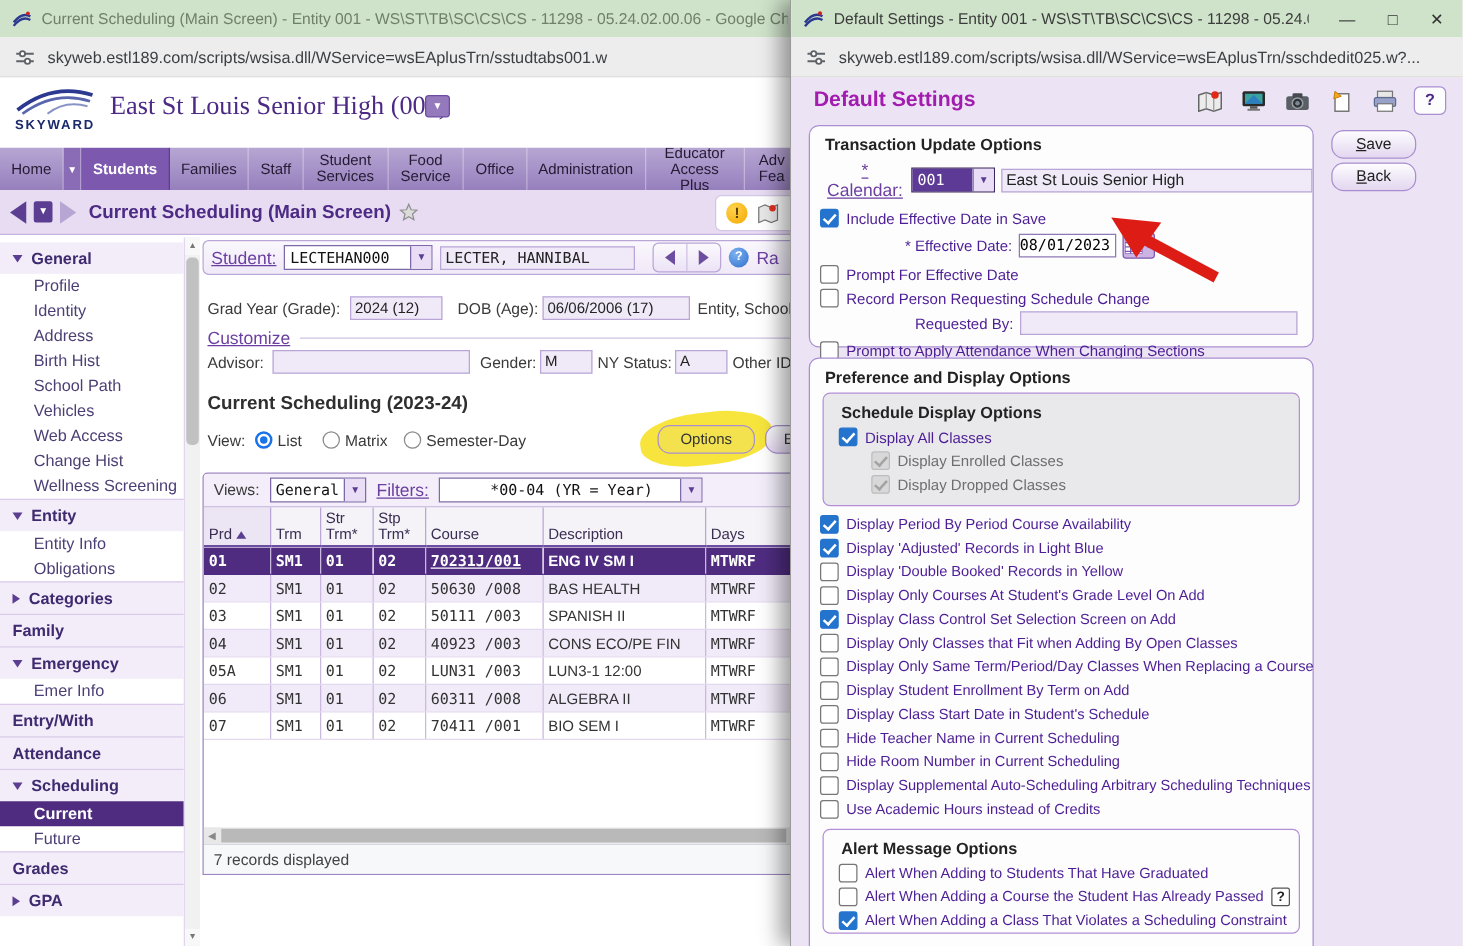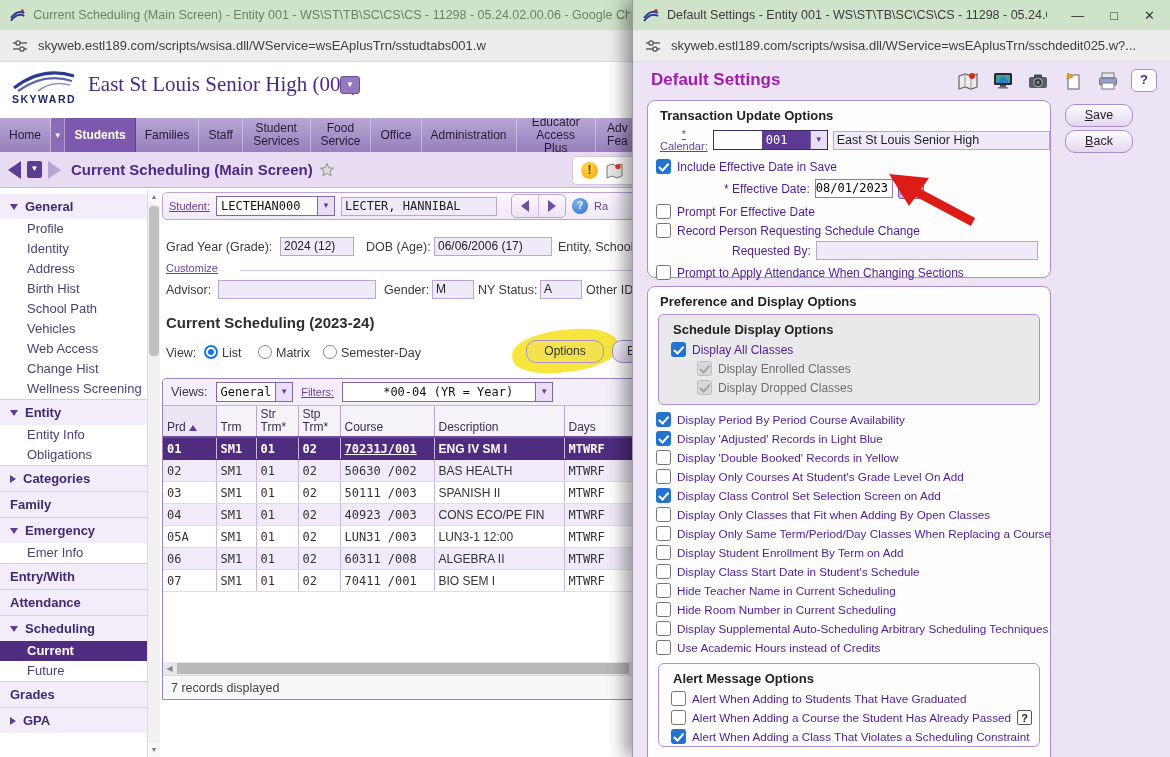--- a/index.html
+++ b/index.html
@@ -40,21 +40,21 @@
   .sb-item.on{background:#4f2c80;color:#fff;font-weight:bold;}
   .tri-d{width:0;height:0;border-left:4.5px solid transparent;border-right:4.5px solid transparent;border-top:6px solid #5b3d91;}
   .tri-r{width:0;height:0;border-top:4.5px solid transparent;border-bottom:4.5px solid transparent;border-left:6px solid #5b3d91;}
   .vscroll{position:absolute;left:148px;top:190px;width:12px;height:567px;background:#f1f1f1;}
   .vbtn{position:absolute;left:0;width:12px;height:14px;background:#f8f8f8;color:#777;font-size:7px;text-align:center;line-height:14px;}
   .vthumb{position:absolute;left:1px;top:16px;width:10px;height:150px;background:#c1c1c1;border-radius:4px;}
   
   .content{position:absolute;left:160px;top:190px;width:480px;height:567px;background:#fff;overflow:hidden;}
   .lbl{font-size:12.5px;color:#3a3a3a;}
   .fld{background:#f0e9f8;border:1px solid #b9a6d6;height:17px;font-size:12px;color:#222;padding:0 3px;line-height:17px;box-sizing:content-box;overflow:hidden;white-space:nowrap;}
-  .plink{font-size:11px;color:#6b3fa0;text-decoration:underline;cursor:pointer;text-align:center;}
+  .plink{font-size:14px;color:#6b3fa0;text-decoration:underline;cursor:pointer;text-align:center;}
   .studentstrip{position:absolute;left:2px;top:2px;width:478px;height:28px;background:linear-gradient(#faf7fd,#f0e9f8);border:1px solid #b9a6d6;border-radius:5px;display:flex;align-items:center;padding:0 6px;gap:6px;box-sizing:border-box;}
   .combo{display:flex;align-items:stretch;border:1px solid #7e6aa8;background:#fff;height:18px;}
   .combo .cv{padding:0 4px;font-size:12px;line-height:18px;color:#111;}
   .combo .cdd{width:16px;background:#e9def5;border-left:1px solid #7e6aa8;color:#5b3d91;font-size:8px;text-align:center;line-height:17px;}
   .navpill{display:flex;border:1px solid #b9a6d6;border-radius:5px;background:linear-gradient(#fbf9fd,#ece3f6);height:22px;}
   .navpill .pb{width:26px;display:flex;align-items:center;justify-content:center;cursor:pointer;}
   .navpill .pb + .pb{border-left:1px solid #cfc0e3;}
   .tri-s{width:0;height:0;border-top:6px solid transparent;border-bottom:6px solid transparent;}
   .tri-s.l{border-right:8px solid #6c4da0;}
   .tri-s.r{border-left:8px solid #6c4da0;}
@@ -315,21 +315,21 @@
                 <td class="mono">02</td>
                 <td class="mono u">70231J/001</td>
                 <td>ENG IV SM I</td>
                 <td class="mono">MTWRF</td>
               </tr>
           <tr class="r alt">
                 <td class="mono">02</td>
                 <td class="mono">SM1</td>
                 <td class="mono">01</td>
                 <td class="mono">02</td>
-                <td class="mono">50630 /002</td>
+                <td class="mono">50630 /008</td>
                 <td>BAS HEALTH</td>
                 <td class="mono">MTWRF</td>
               </tr>
           <tr class="r">
                 <td class="mono">03</td>
                 <td class="mono">SM1</td>
                 <td class="mono">01</td>
                 <td class="mono">02</td>
                 <td class="mono">50111 /003</td>
                 <td>SPANISH II</td>
@@ -448,21 +448,21 @@
           </span>
         <span class="helpbtn">?</span>
       </div>
       <div class="pbtn" style="top:42px;">Save</div>
       <div class="pbtn" style="top:68px;">Back</div>
 
       <div class="gbox" style="top:38px;height:178px;">
         <div class="gtitle">Transaction Update Options</div>
         <div style="display:flex;align-items:center;gap:5px;margin-left:12px;">
           <span class="plink">* Calendar:</span>
-          <span class="combo" style="border-color:#3e2a63;padding-left:48px;">
+          <span class="combo" style="border-color:#3e2a63;">
               <span class="cv mono" style="background:#5c3a96;color:#fff;width:40px;">001</span>
               <span class="cdd">▼</span>
             </span>
           <span class="fld" style="width:264px;font-size:12.5px;">East St Louis Senior High</span>
         </div>
         <div class="cbrow" style="margin-top:7px;">
           <span class="cb on"></span>
           <span class="cbl">Include Effective Date in Save</span>
         </div>
         <div style="display:flex;align-items:center;gap:5px;margin:4px 0 0 76px;">

